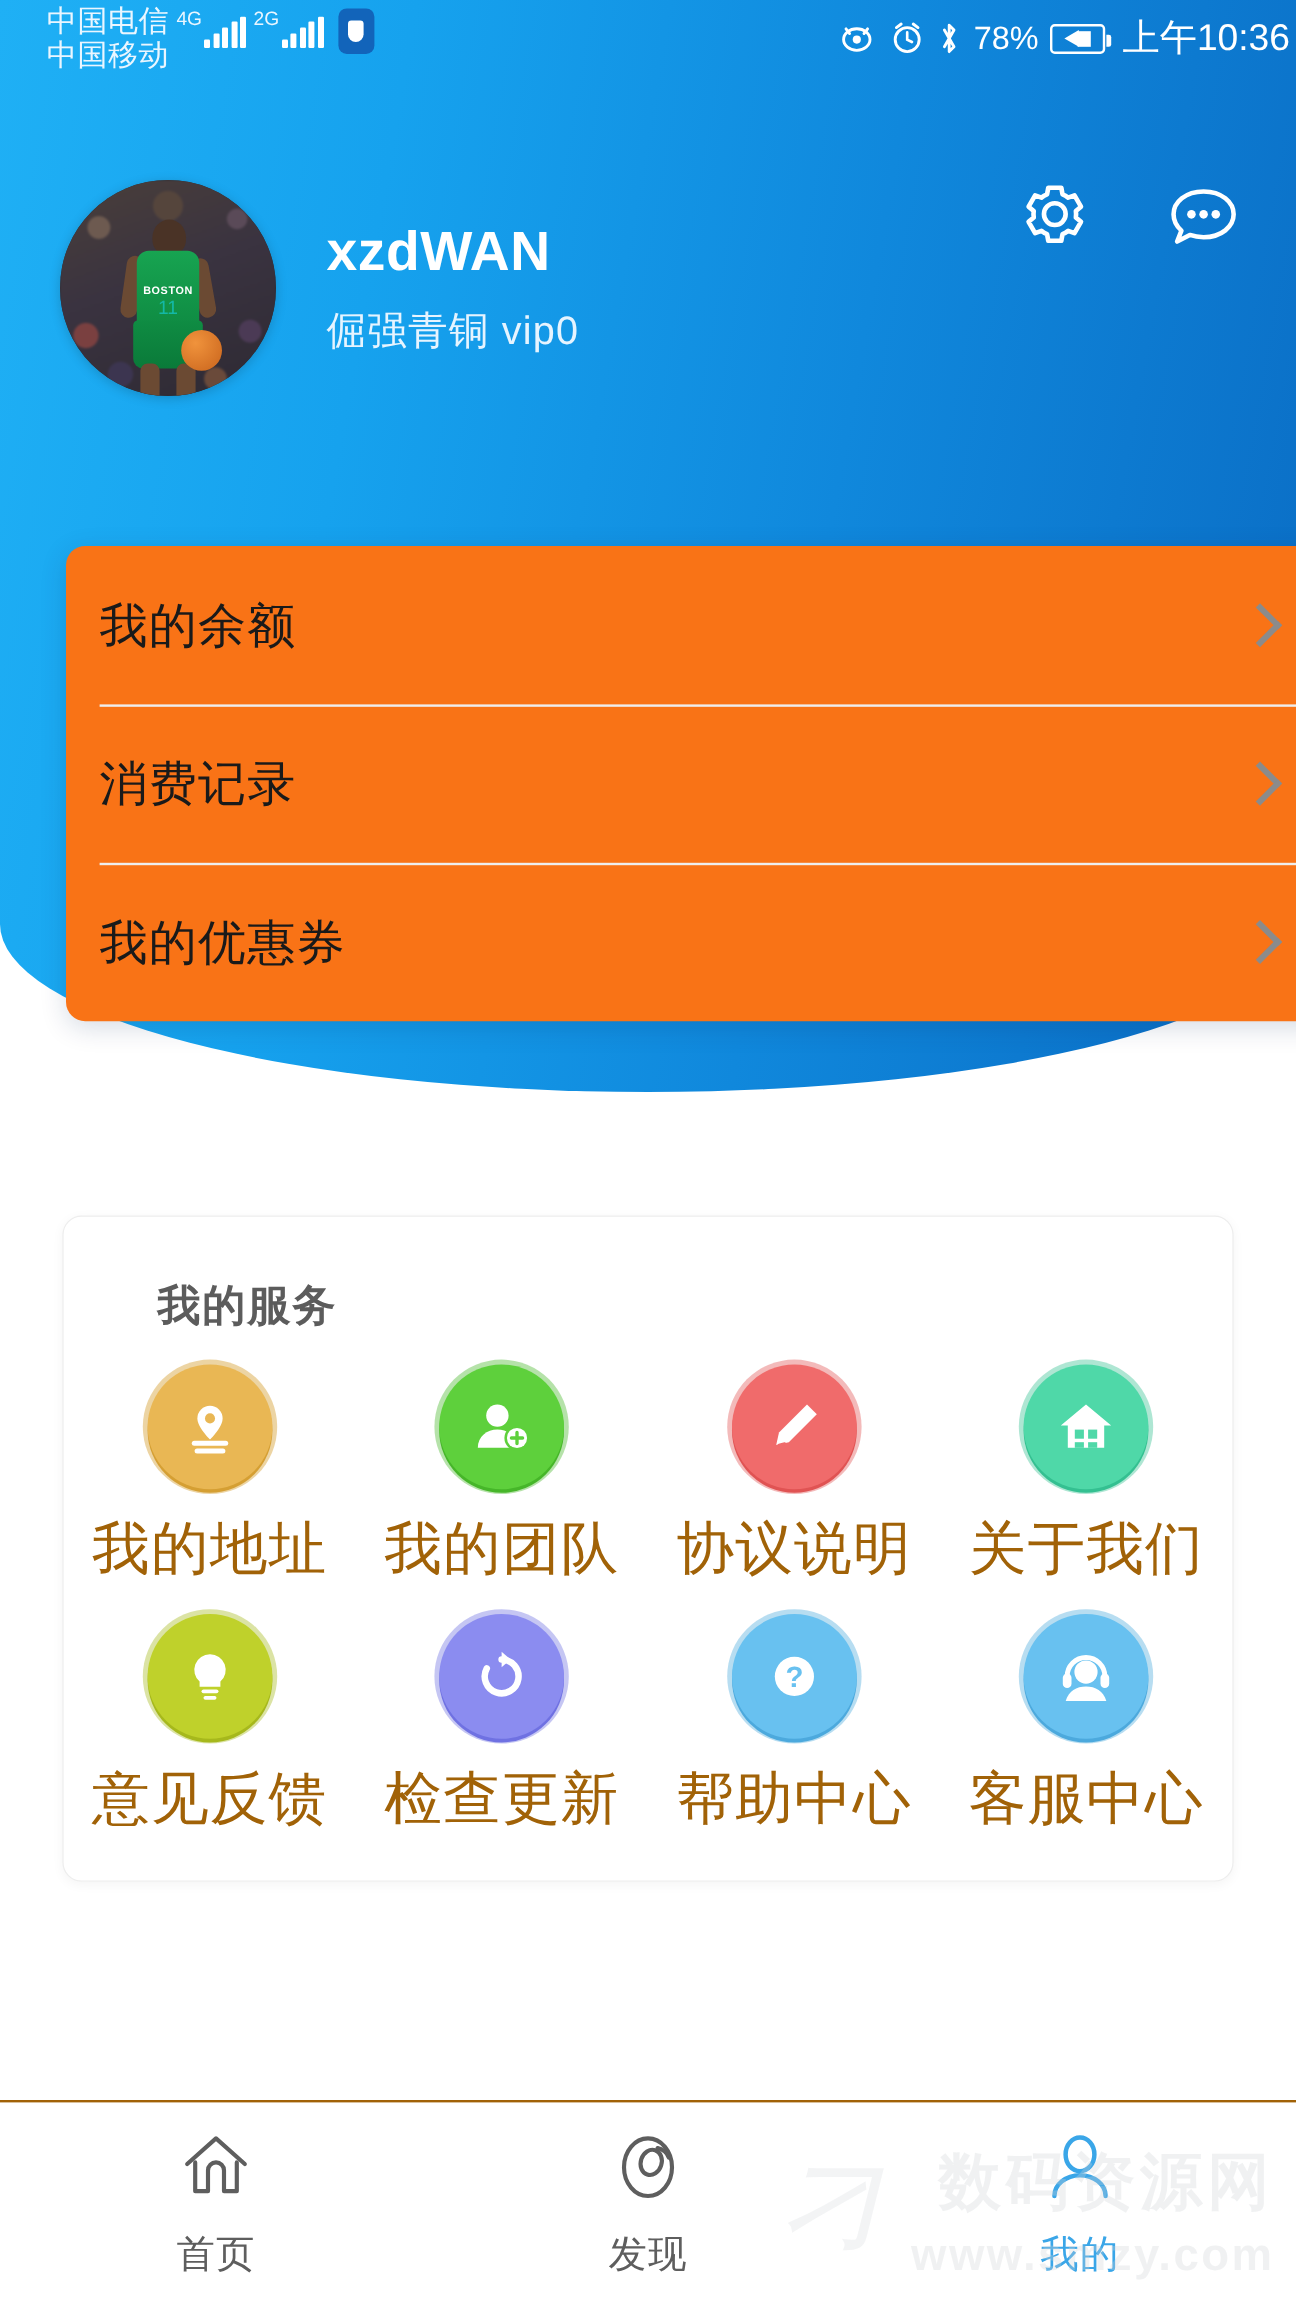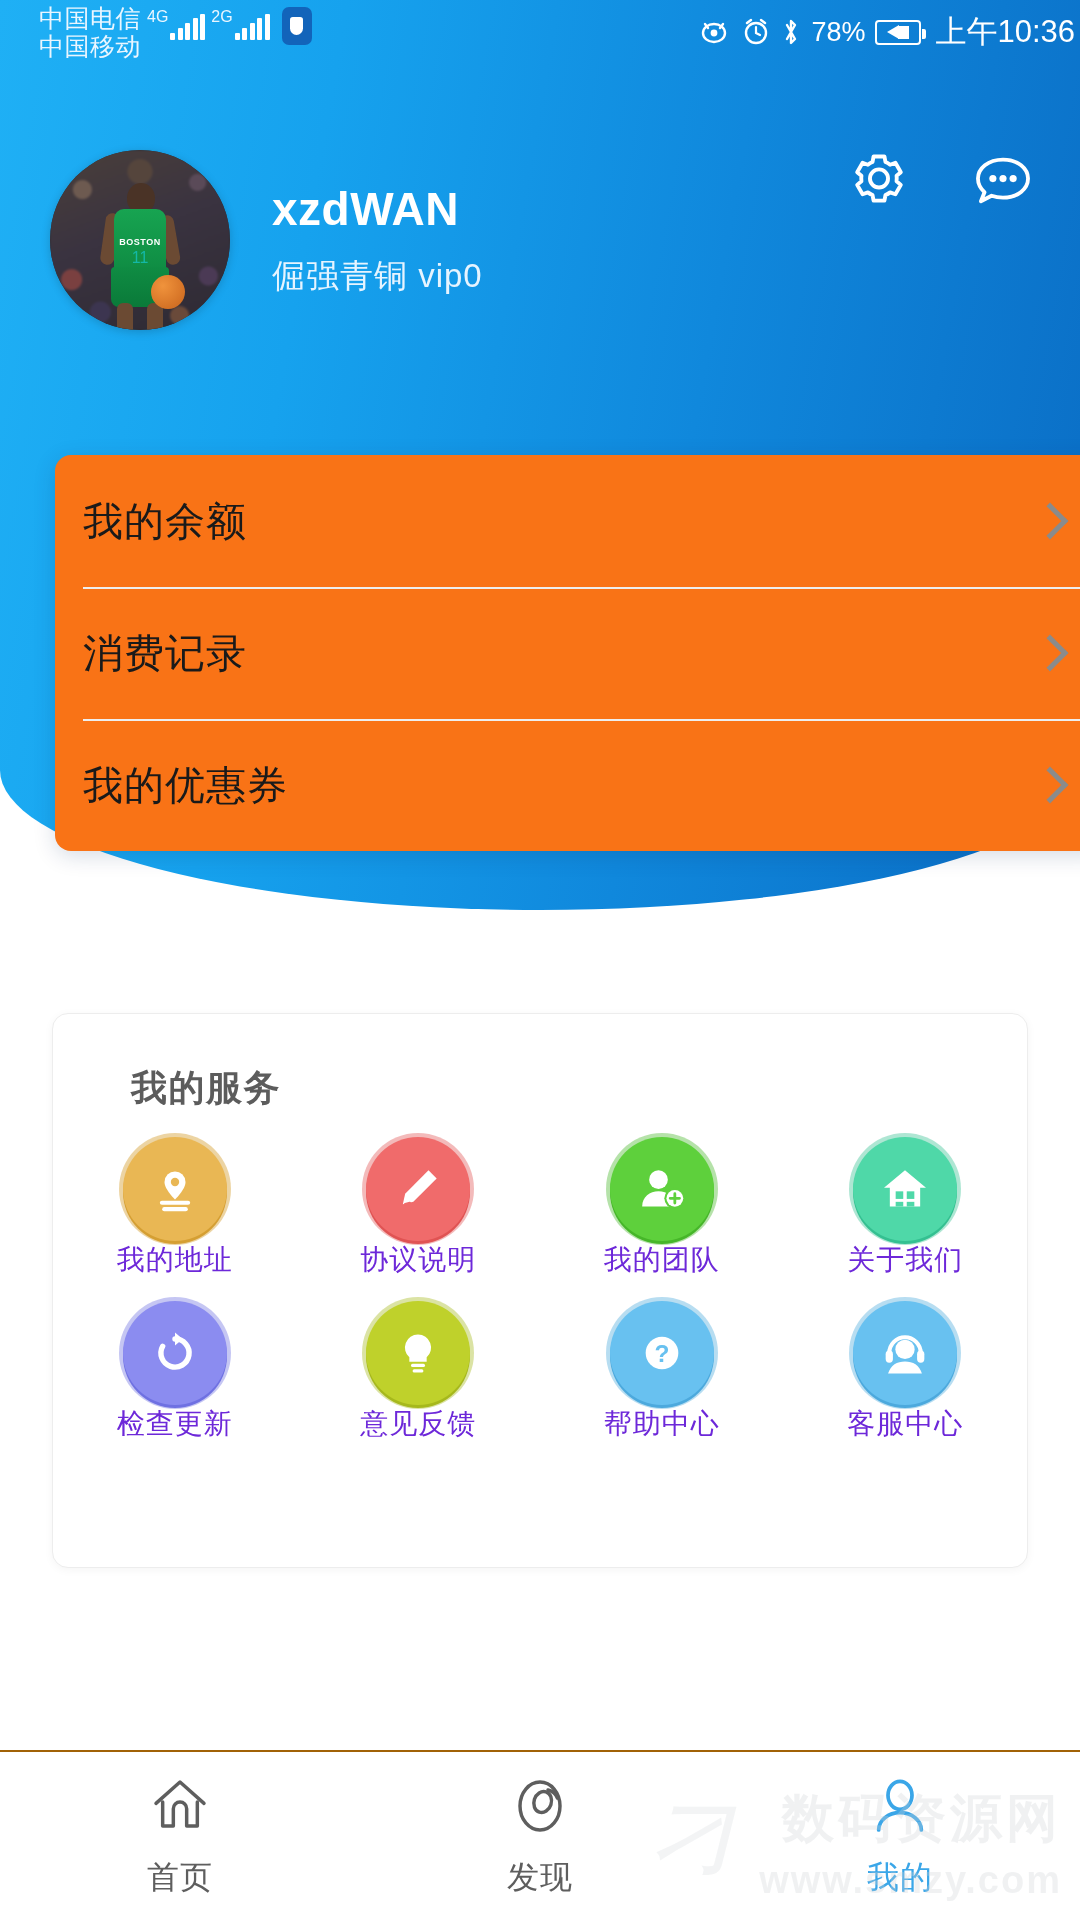--- a/index.html
+++ b/index.html
@@ -132,21 +132,21 @@
   .svc-cell { display:flex; flex-direction:column; align-items:center; }
   .svc-ic {
     width:104px; height:104px; border-radius:50%;
     display:flex; align-items:center; justify-content:center;
     position:relative;
   }
   .svc-ic:before {
     content:""; position:absolute; left:-5px; top:-3px; width:112px; height:112px;
     border-radius:50%; border:5px solid rgba(0,0,0,.10); z-index:-1;
   }
-  .svc-lbl { font-size:28px; color:#6d28d9; letter-spacing:1px; }
+  .svc-lbl { margin-top:18px; font-size:48px; color:#a16207; letter-spacing:1px; }
 
   
   .tabbar {
     position:absolute; left:0; bottom:0; width:1080px; height:170px;
     background:#ffffff; border-top:2px solid #a16207;
     display:flex; align-items:flex-start; padding-top:22px;
   }
   .tab { flex:1; display:flex; flex-direction:column; align-items:center; }
   .tab .tlbl { margin-top:14px; font-size:32px; color:#5e5e5e; letter-spacing:1px; }
   .tab.active .tlbl { color:#3aa6e8; }
@@ -293,74 +293,74 @@
             <path d="M24 9 a9 9 0 0 1 9 9 c0 6.4-9 15-9 15 s-9-8.6-9-15 a9 9 0 0 1 9-9 z" fill="#fff"></path>
             <circle cx="24" cy="18" r="3.6" fill="#E9B754"></circle>
             <rect x="11" y="34" width="26" height="3.6" rx="1.8" fill="#fff"></rect>
             <rect x="13" y="39.5" width="22" height="3.6" rx="1.8" fill="#fff"></rect>
           </svg>
         </div>
         <div class="svc-lbl">我的地址</div>
       </div>
 
       <div class="svc-cell">
-        <div class="svc-ic" style="background:#F06B6B;box-shadow:0 3px 0 #E05353, 0 0 0 4px rgba(224,83,83,.40);">
-          <svg width="56" height="56" viewBox="0 0 48 48">
-            <path d="M33 8 l7 7 -20 20 -9 2 2-9 z" fill="#fff"></path>
-            <path d="M13 37 l4-1" stroke="#F06B6B" stroke-width="2" stroke-linecap="round"></path>
-          </svg>
-        </div>
-        <div class="svc-lbl">协议说明</div>
-      </div>
-
-      <div class="svc-cell">
         <div class="svc-ic" style="background:#5ED03C;box-shadow:0 3px 0 #46B629, 0 0 0 4px rgba(70,182,41,.40);">
           <svg width="56" height="56" viewBox="0 0 48 48">
             <circle cx="21" cy="16" r="8" fill="#fff"></circle>
             <path d="M7 39 c0-8 6.5-13 14-13 s14 5 14 13 z" fill="#fff"></path>
             <circle cx="35" cy="32" r="9" fill="#5ED03C"></circle>
             <circle cx="35" cy="32" r="7.2" fill="#fff"></circle>
             <path d="M35 28 v8 M31 32 h8" stroke="#5ED03C" stroke-width="2.4" stroke-linecap="round"></path>
           </svg>
         </div>
         <div class="svc-lbl">我的团队</div>
       </div>
 
       <div class="svc-cell">
+        <div class="svc-ic" style="background:#F06B6B;box-shadow:0 3px 0 #E05353, 0 0 0 4px rgba(224,83,83,.40);">
+          <svg width="56" height="56" viewBox="0 0 48 48">
+            <path d="M33 8 l7 7 -20 20 -9 2 2-9 z" fill="#fff"></path>
+            <path d="M13 37 l4-1" stroke="#F06B6B" stroke-width="2" stroke-linecap="round"></path>
+          </svg>
+        </div>
+        <div class="svc-lbl">协议说明</div>
+      </div>
+
+      <div class="svc-cell">
         <div class="svc-ic" style="background:#4FD8A8;box-shadow:0 3px 0 #34C091, 0 0 0 4px rgba(52,192,145,.40);">
           <svg width="56" height="56" viewBox="0 0 48 48">
             <path d="M24 8 L42 23 h-5 v16 H11 V23 H6 z" fill="#fff"></path>
             <rect x="16" y="26" width="6.5" height="6.5" fill="#4FD8A8"></rect>
             <rect x="25.5" y="26" width="6.5" height="6.5" fill="#4FD8A8"></rect>
             <rect x="16" y="35" width="6.5" height="4" fill="#4FD8A8"></rect>
             <rect x="25.5" y="35" width="6.5" height="4" fill="#4FD8A8"></rect>
           </svg>
         </div>
         <div class="svc-lbl">关于我们</div>
       </div>
 
       <div class="svc-cell">
-        <div class="svc-ic" style="background:#8B8CF0;box-shadow:0 3px 0 #6F71E2, 0 0 0 4px rgba(111,113,226,.40);">
-          <svg width="52" height="52" viewBox="0 0 48 48">
-            <path d="M24 11 a13 13 0 1 1-11.4 6.8" fill="none" stroke="#fff" stroke-width="5" stroke-linecap="round"></path>
-            <path d="M24 5 l7 6 -7 6 z" fill="#fff"></path>
-          </svg>
-        </div>
-        <div class="svc-lbl">检查更新</div>
-      </div>
-
-      <div class="svc-cell">
         <div class="svc-ic" style="background:#BFD12B;box-shadow:0 3px 0 #A6B81C, 0 0 0 4px rgba(166,184,28,.40);">
           <svg width="52" height="52" viewBox="0 0 48 48">
             <path d="M24 7 a12 12 0 0 1 8 21 v4 H16 v-4 a12 12 0 0 1 8-21 z" fill="#fff"></path>
             <rect x="17.5" y="34" width="13" height="3" rx="1.5" fill="#fff"></rect>
             <rect x="19" y="39" width="10" height="3" rx="1.5" fill="#fff"></rect>
           </svg>
         </div>
         <div class="svc-lbl">意见反馈</div>
+      </div>
+
+      <div class="svc-cell">
+        <div class="svc-ic" style="background:#8B8CF0;box-shadow:0 3px 0 #6F71E2, 0 0 0 4px rgba(111,113,226,.40);">
+          <svg width="52" height="52" viewBox="0 0 48 48">
+            <path d="M24 11 a13 13 0 1 1-11.4 6.8" fill="none" stroke="#fff" stroke-width="5" stroke-linecap="round"></path>
+            <path d="M24 5 l7 6 -7 6 z" fill="#fff"></path>
+          </svg>
+        </div>
+        <div class="svc-lbl">检查更新</div>
       </div>
 
       <div class="svc-cell">
         <div class="svc-ic" style="background:#68C1F0;box-shadow:0 3px 0 #4CA9DD, 0 0 0 4px rgba(76,169,221,.40);">
           <svg width="56" height="56" viewBox="0 0 48 48">
             <circle cx="24" cy="24" r="14" fill="#fff"></circle>
             <text x="24" y="31.5" text-anchor="middle" font-family="'Liberation Sans',sans-serif" font-size="21" font-weight="bold" fill="#68C1F0">?</text>
           </svg>
         </div>
         <div class="svc-lbl">帮助中心</div>

